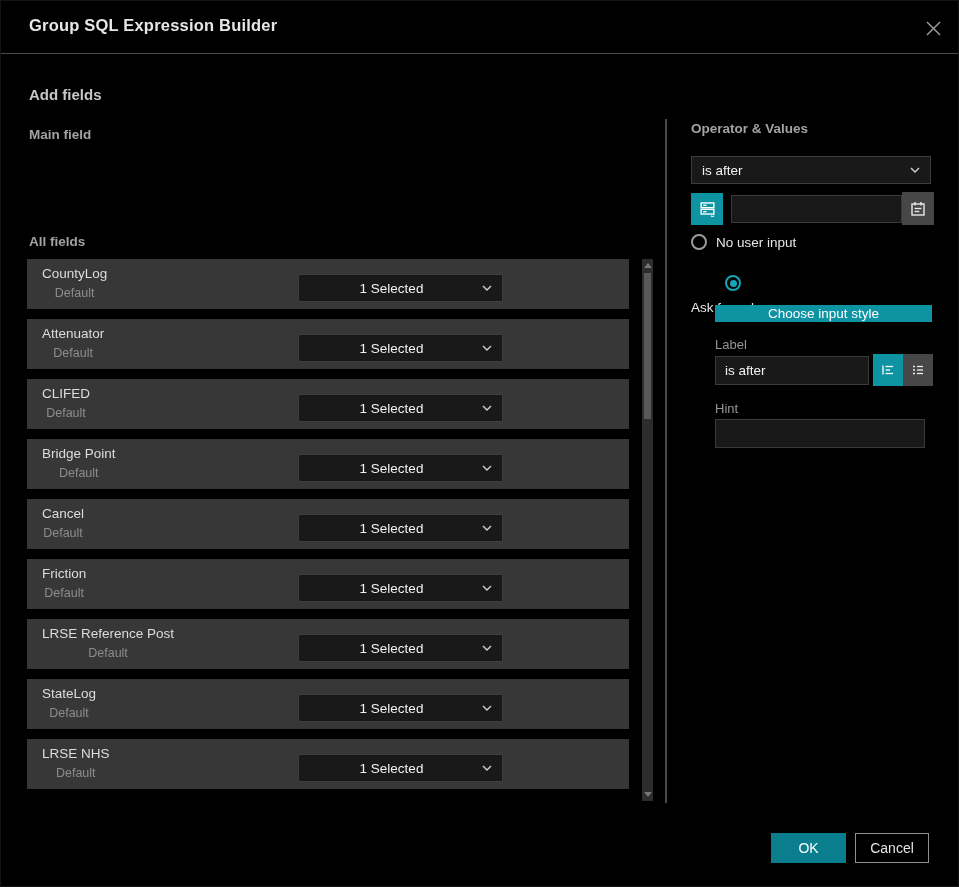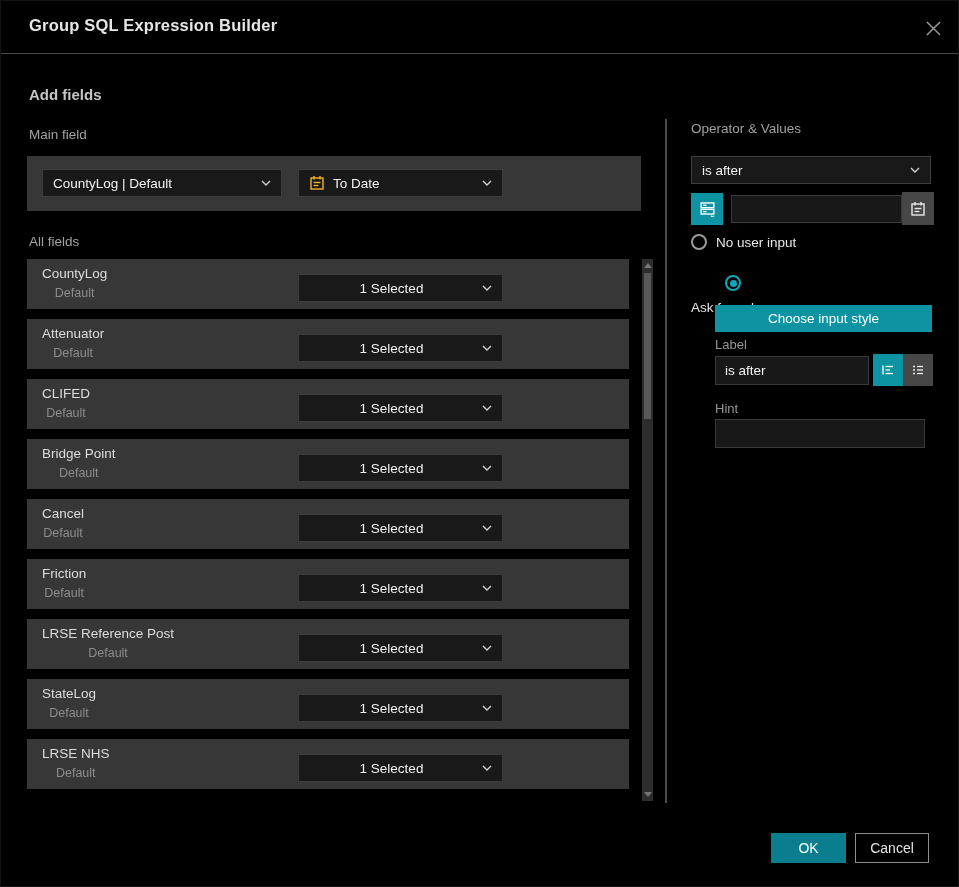--- a/index.html
+++ b/index.html
@@ -10,21 +10,21 @@
     background:#000000; border:1px solid #141414; overflow:hidden;
     color:#e2e2e2;
   }
   
   .dlg-title { position:absolute; left:28px; top:15px; font-size:16.5px; font-weight:700; color:#e6e6e6; letter-spacing:.2px; }
   .close-btn { position:absolute; right:13px; top:15px; width:24px; height:24px; display:flex; align-items:center; justify-content:center; cursor:pointer; }
   .hdr-divider { position:absolute; left:0; top:52px; width:959px; height:1px; background:#4a4a4a; }
 
   
   .h-add { position:absolute; left:28px; top:85px; font-size:15px; font-weight:700; color:#c6c6c6; }
-  .h-sub { position:absolute; font-size:13.5px; font-weight:400; color:#a2a2a2; }
+  .h-sub { position:absolute; font-size:13.5px; font-weight:700; color:#a2a2a2; }
 
   
   .sel {
     display:flex; align-items:center; gap:8px;
     background:#191919; border:1px solid #3d3d3d;
     color:#f2f2f2; font-size:13.5px; padding:0 10px;
     height:28px; cursor:pointer;
   }
   .sel .sel-text { flex:1; white-space:nowrap; overflow:hidden; }
   .chev { flex:none; color:#d0d0d0; }
@@ -65,21 +65,21 @@
   .value-input { width:171px; height:28px; margin-left:8px; }
   .value-cal { width:32px; height:33px; }
 
   .radio-row { position:absolute; left:690px; display:flex; align-items:center; gap:9px; cursor:pointer; }
   .radio { width:16px; height:16px; border-radius:50%; border:2px solid #9b9b9b; flex:none; position:relative; background:transparent; }
   .radio.checked { border-color:#14a5b8; }
   .radio.checked::after { content:""; position:absolute; left:2.5px; top:2.5px; width:7px; height:7px; border-radius:50%; background:#14a5b8; }
   .radio-label { font-size:13.5px; color:#e6e6e6; }
 
   .choose-btn {
-    position:absolute; left:714px; top:304px; width:217px; height:27px;
+    position:absolute; left:714px; top:304px; width:217px; height:17px;
     background:#0e93a3; color:#fff; border:none; font-family:"Liberation Sans", sans-serif;
     font-size:13.5px; cursor:pointer;
   }
   .small-label { position:absolute; font-size:13px; color:#969696; }
   .label-row { position:absolute; left:714px; top:353px; width:218px; height:32px; display:flex; align-items:center; }
   .label-input { flex:1; height:29px; min-width:0; }
   .seg { margin-left:4px; display:flex; }
   .seg .sq-btn { width:30px; height:32px; }
   .hint-input { position:absolute; left:714px; top:418px; width:210px; height:29px; }
 
@@ -104,41 +104,20 @@
   <div class="close-btn">
     <svg width="19" height="19" viewBox="0 0 16 16">
       <path d="M2.5 2.5l11 11M13.5 2.5l-11 11" stroke="#9d9d9d" stroke-width="1.2" fill="none"></path>
     </svg>
   </div>
   <div class="hdr-divider"></div>
 
   <div class="h-add">Add fields</div>
   <div class="h-sub" style="left:28px; top:126px;">Main field</div>
 
-  <div class="main-panel">
-    <div class="sel sel1">
-      <span class="sel-text">CountyLog | Default</span>
-      <svg class="chev" width="10" height="6" viewBox="0 0 10 6">
-          <path d="M1 1l4 4 4-4" fill="none" stroke="currentColor" stroke-width="1.4"></path>
-        </svg>
-    </div>
-    <div class="sel sel2">
-      <svg class="cal-amber" width="16" height="16" viewBox="0 0 16 16">
-        <rect x="2" y="3" width="12" height="11" fill="none" stroke="currentColor" stroke-width="1.4"></rect>
-        <line x1="5" y1="1" x2="5" y2="4.4" stroke="currentColor" stroke-width="1.4"></line>
-        <line x1="11" y1="1" x2="11" y2="4.4" stroke="currentColor" stroke-width="1.4"></line>
-        <line x1="4.6" y1="7.5" x2="11.4" y2="7.5" stroke="currentColor" stroke-width="1.4"></line>
-        <line x1="4.6" y1="10.5" x2="9.4" y2="10.5" stroke="currentColor" stroke-width="1.4"></line>
-      </svg>
-      <span class="sel-text">To Date</span>
-      <svg class="chev" width="10" height="6" viewBox="0 0 10 6">
-          <path d="M1 1l4 4 4-4" fill="none" stroke="currentColor" stroke-width="1.4"></path>
-        </svg>
-    </div>
-  </div>
 
   <div class="h-sub" style="left:28px; top:233px;">All fields</div>
 
   <div class="fields-list">
       <div class="field-row">
         <div class="fr-text">
           <div class="fr-name">CountyLog</div>
           <div class="fr-sub">Default</div>
         </div>
         <div class="sel row-sel">

